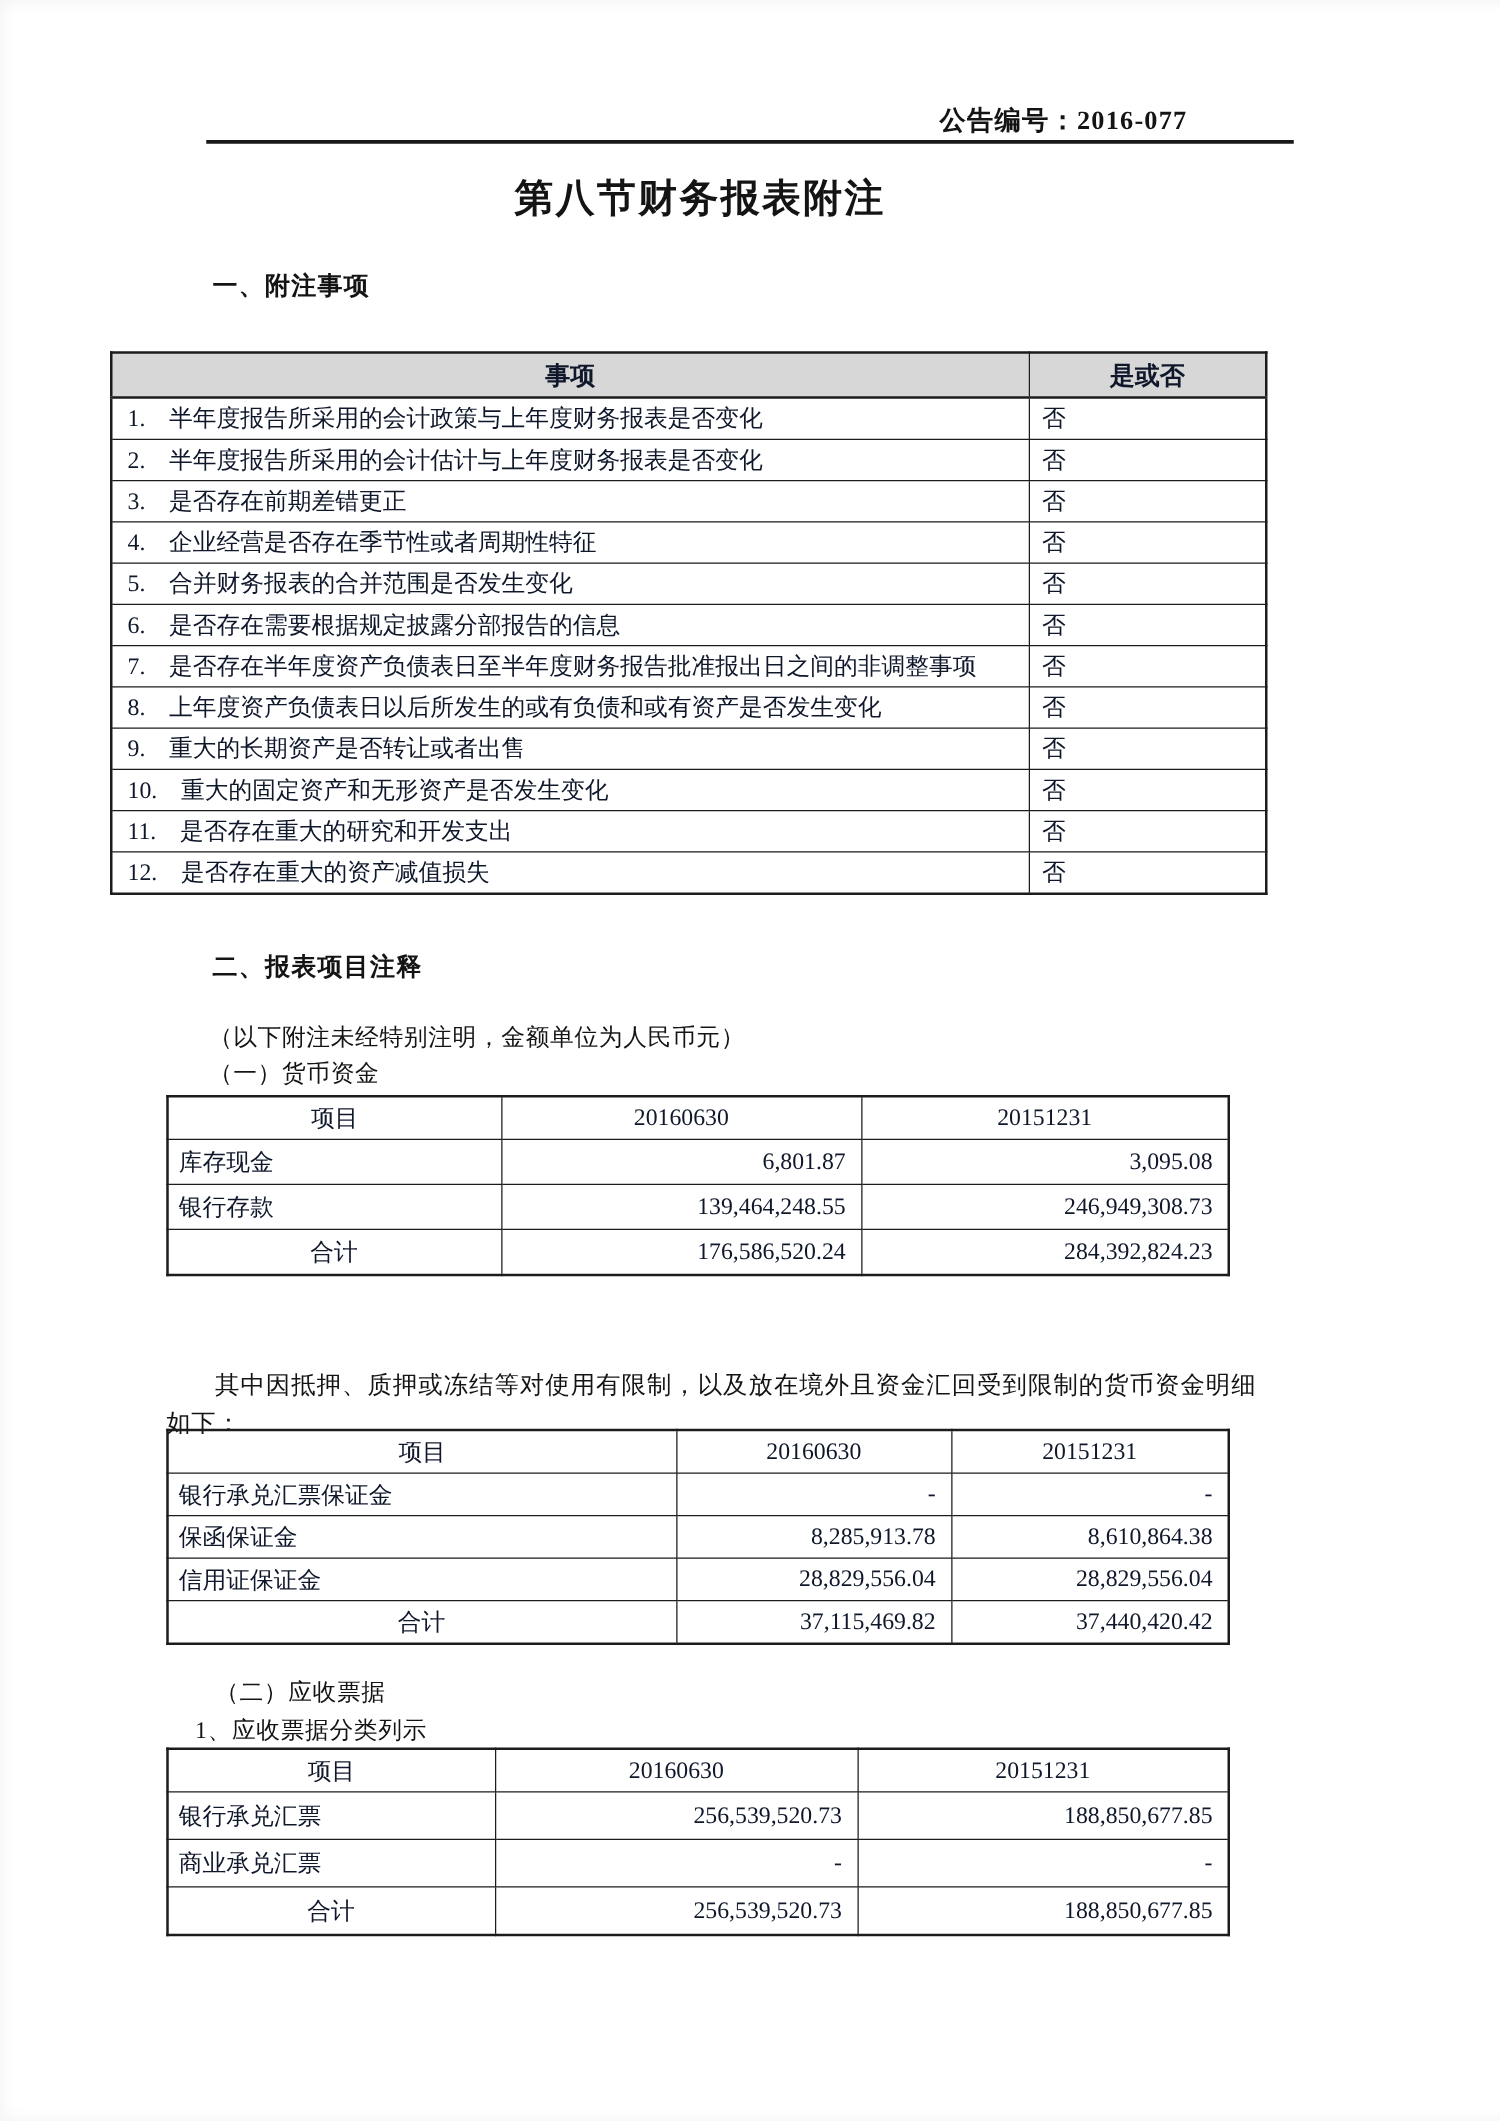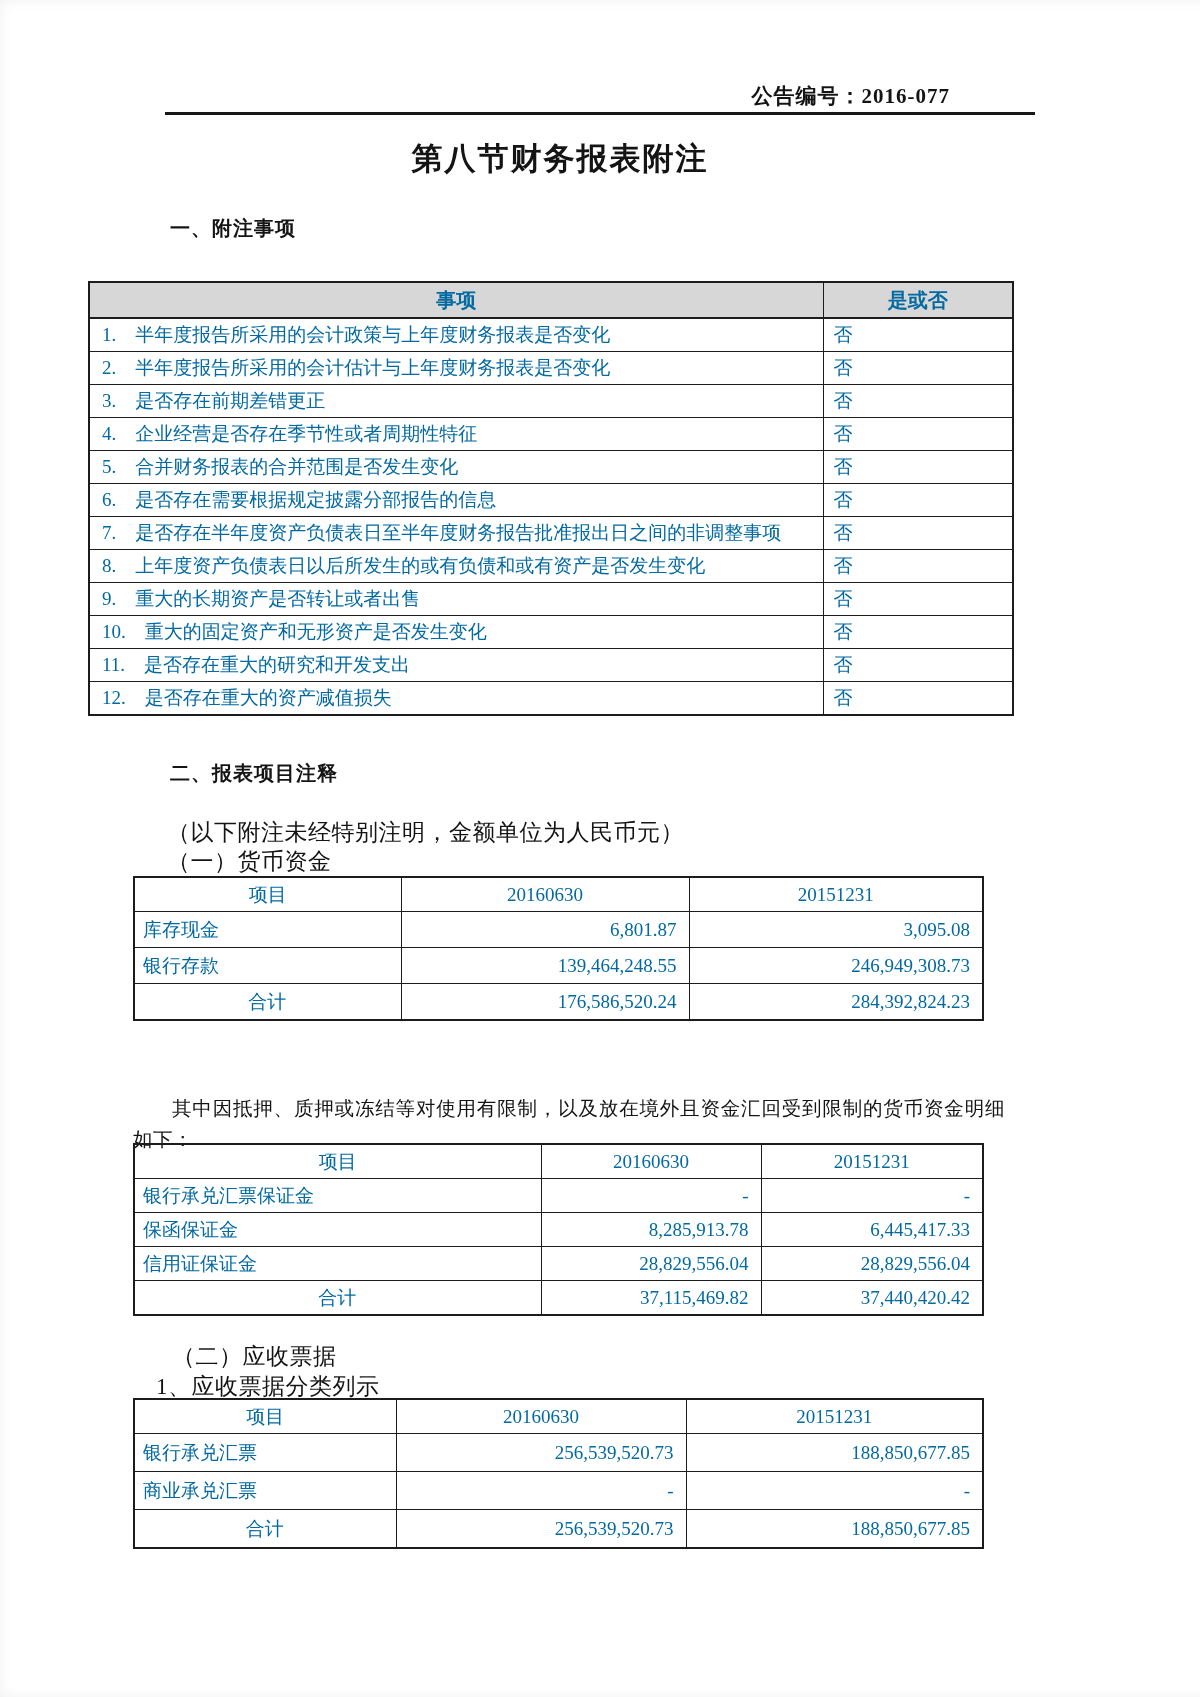--- a/index.html
+++ b/index.html
@@ -23,34 +23,34 @@
   }
   .doc-title{
     position:absolute;top:138px;left:0;width:1120px;margin:0;
     text-align:center;font-size:31px;font-weight:bold;letter-spacing:2px;
   }
   .sec-heading{
     position:absolute;margin:0;font-size:20px;font-weight:bold;letter-spacing:1px;
   }
   .sec1-heading{top:215px;left:170px;}
   .sec2-heading{top:760px;left:170px;}
-  .plain-line{position:absolute;font-size:23px;letter-spacing:0.5px;}
+  .plain-line{position:absolute;font-size:19px;letter-spacing:0.5px;}
   .unit-note{top:817px;left:167px;}
   .sub1-heading{top:846px;left:167px;}
   .sub2-heading{top:1341px;left:172px;}
   .sub2-item{top:1371px;left:156px;}
   .restricted-note{
     position:absolute;top:1080px;left:133px;width:872px;
     font-size:19.5px;line-height:31px;text-indent:39px;letter-spacing:0.5px;
     text-align:justify;
     margin-top:13px;
   }
   table{
     position:absolute;border-collapse:collapse;table-layout:fixed;
-    font-size:19px;color:#0369a1;
+    font-size:19px;color:#0f172a;
   }
   table, th, td{border:1px solid #1c1c1c;}
   table{border-width:2px;}
   th{font-weight:normal;text-align:center;}
   
   .t1{top:281px;left:88px;width:924px;}
   .t1 th{height:32px;background:#d7d7d7;font-weight:bold;font-size:20px;}
   .t1 th{border-bottom-width:2px;}
   .t1 td{height:30px;}
   .t1 .c-item{width:734px;}
@@ -202,21 +202,21 @@
     </thead>
     <tbody>
       <tr>
           <td class="label">银行承兑汇票保证金</td>
           <td class="num">-</td>
           <td class="num">-</td>
         </tr>
       <tr>
           <td class="label">保函保证金</td>
           <td class="num">8,285,913.78</td>
-          <td class="num">6,445,417.33</td>
+          <td class="num">8,610,864.38</td>
         </tr>
       <tr>
           <td class="label">信用证保证金</td>
           <td class="num">28,829,556.04</td>
           <td class="num">28,829,556.04</td>
         </tr>
       <tr class="total">
           <td class="label">合计</td>
           <td class="num">37,115,469.82</td>
           <td class="num">37,440,420.42</td>

